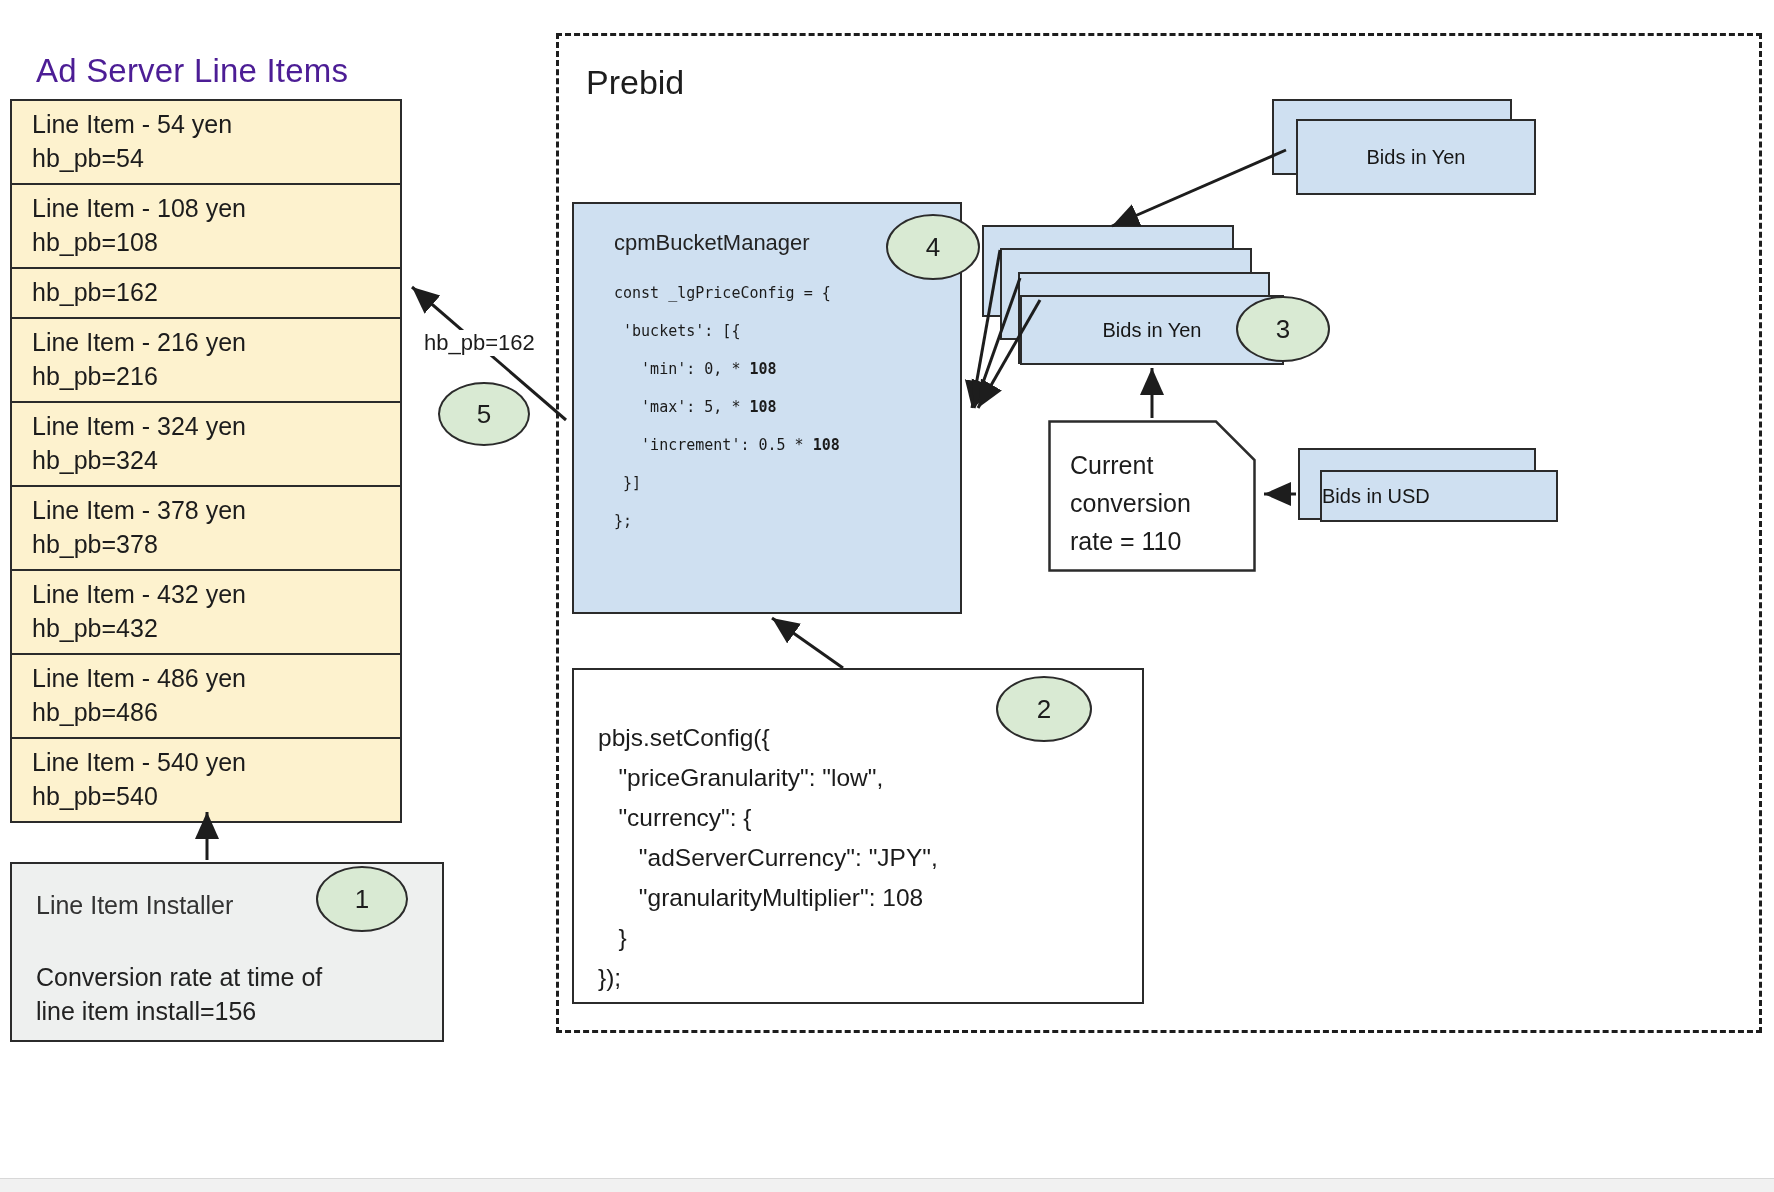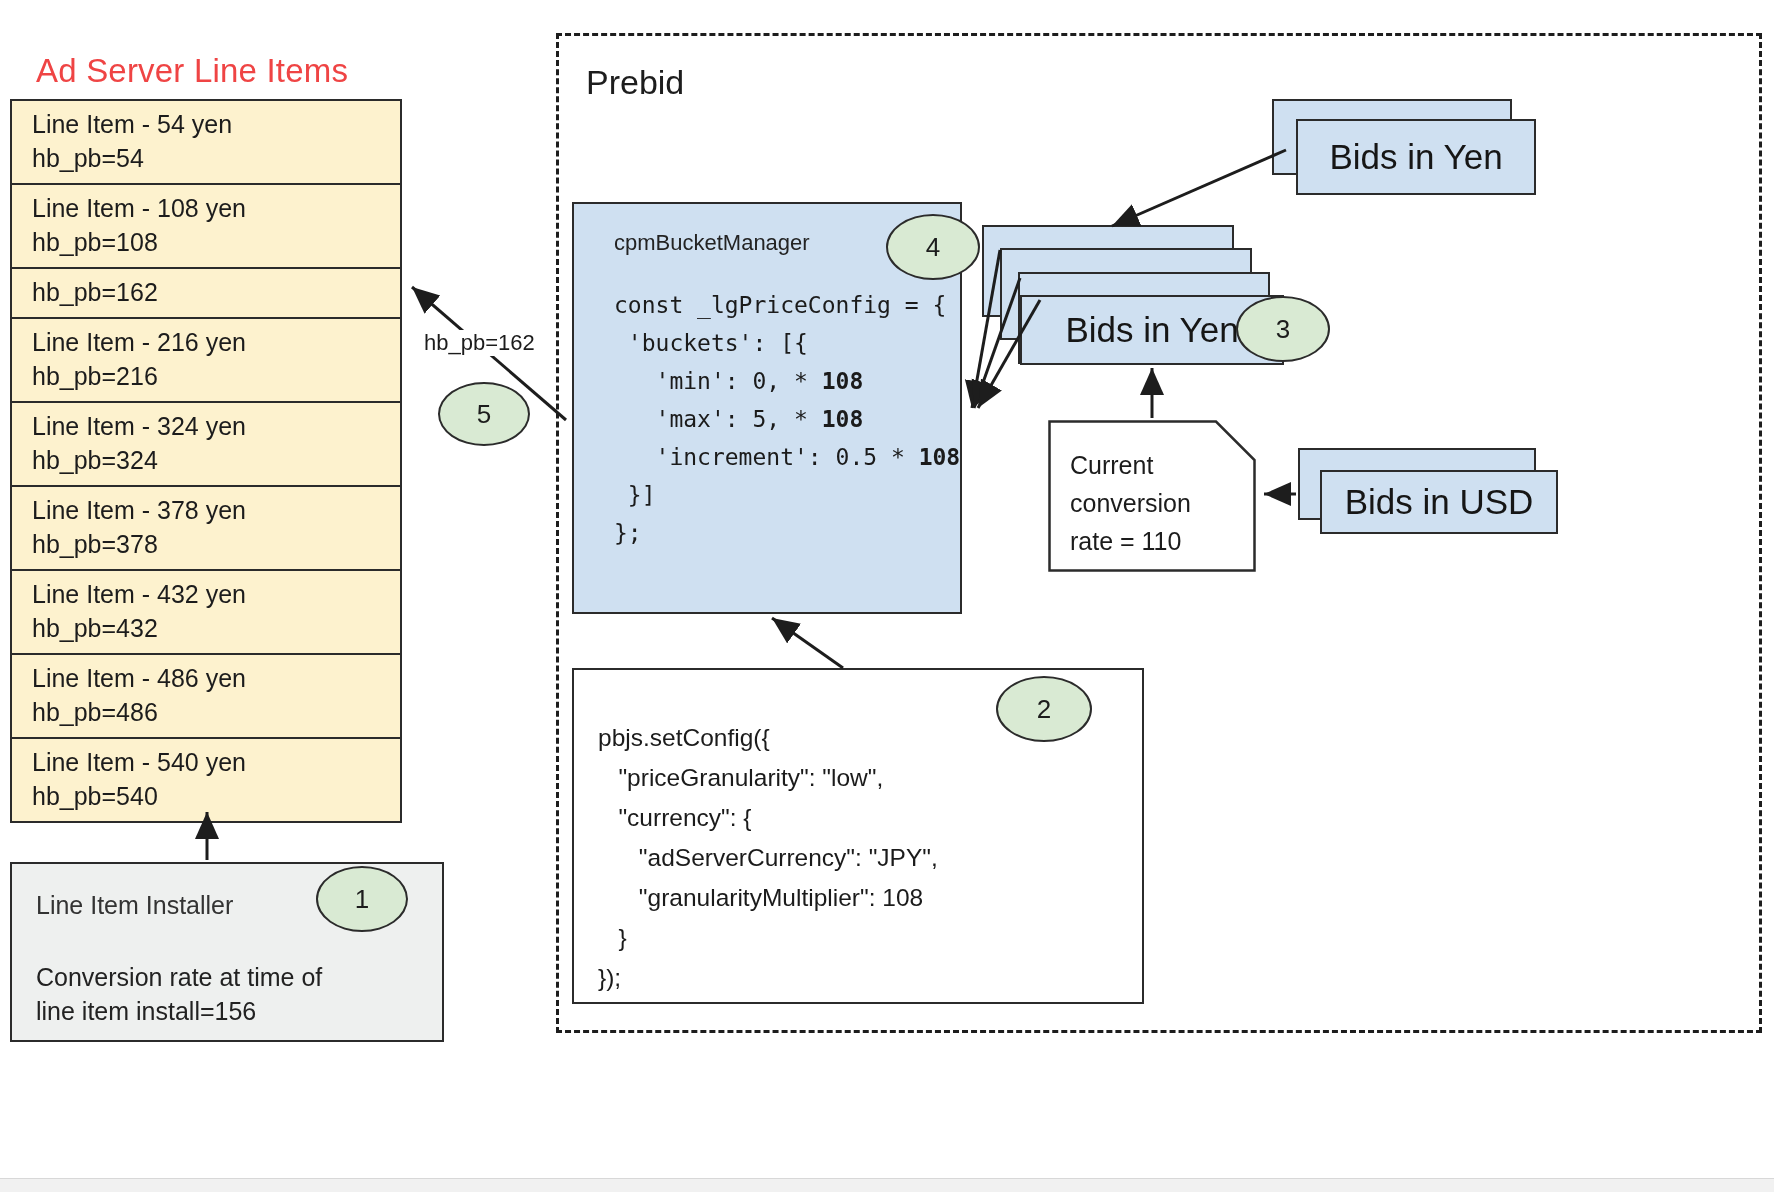--- a/index.html
+++ b/index.html
@@ -5,70 +5,70 @@
   html,body{margin:0;padding:0;background:#ffffff;}
   body{width:1774px;height:1192px;position:relative;overflow:hidden;
        font-family:"Liberation Sans", sans-serif;color:#1a1a1a;}
   #stage{position:absolute;left:0;top:0;width:1774px;height:1192px;}
 
   
   .abs{position:absolute;box-sizing:border-box;}
   .svg-layer{position:absolute;left:0;top:0;width:1774px;height:1192px;pointer-events:none;}
 
   
-  #ad-server-title{left:36px;top:52px;font-size:33px;letter-spacing:.2px;color:#ef4444;white-space:nowrap;}
+  #ad-server-title{left:36px;top:52px;font-size:33px;letter-spacing:.2px;color:#4c1d95;white-space:nowrap;}
 
   #line-item-list{left:10px;top:99px;width:392px;border:2.5px solid #2b2b2b;background:#fdf2ce;}
   .line-item{border-bottom:2.5px solid #2b2b2b;padding:6px 0 8px 20px;background:#fdf2ce;}
   .line-item:last-child{border-bottom:none;}
   .li-row{font-size:25px;line-height:34px;color:#1c1c1c;white-space:nowrap;}
 
   #installer-box{left:10px;top:862px;width:434px;height:180px;border:2.5px solid #2b2b2b;
                  background:#eef0ef;padding:26px 0 0 24px;}
   #installer-title{font-size:25px;color:#333;line-height:30px;}
   #installer-note{position:absolute;left:24px;top:96px;font-size:25px;line-height:34px;color:#222;}
 
   
   #prebid-box{left:556px;top:33px;width:1206px;height:1000px;
               border:3px dashed #1d1d1d;background:transparent;}
   #prebid-title{left:586px;top:63px;font-size:34px;color:#1d1d1d;}
 
   
   #cpm-box{left:572px;top:202px;width:390px;height:412px;border:2.5px solid #2b2b2b;
            background:#cfe0f1;padding:26px 0 0 40px;}
   #cpm-title{font-size:22px;color:#232323;font-family:"Liberation Sans", sans-serif;}
-  #cpm-code{margin-top:30px;font-family:"DejaVu Sans Mono", monospace;font-size:23px;
+  #cpm-code{margin-top:18px;font-family:"DejaVu Sans Mono", monospace;font-size:15px;
             line-height:38px;color:#1b1b1b;white-space:pre;}
   #cpm-code b{font-weight:bold;}
 
   
   #setconfig-box{left:572px;top:668px;width:572px;height:336px;border:2.5px solid #2b2b2b;
                  background:#ffffff;padding:48px 0 0 24px;}
   #setconfig-code{font-size:24.5px;line-height:40px;color:#1b1b1b;white-space:pre;}
 
   
   .bidbox{border:2.5px solid #2b2b2b;background:#cfe0f1;}
-  .bidlabel{font-size:35px;color:#161616;white-space:nowrap;}
+  .bidlabel{font-size:20px;color:#161616;white-space:nowrap;}
 
   
   #bids-yen-top-back{left:1272px;top:99px;width:240px;height:76px;}
   #bids-yen-top-front{left:1296px;top:119px;width:240px;height:76px;
                       display:flex;align-items:center;justify-content:center;}
 
   
   #bids-yen-s1{left:982px;top:225px;width:252px;height:92px;}
   #bids-yen-s2{left:1000px;top:248px;width:252px;height:92px;}
   #bids-yen-s3{left:1018px;top:272px;width:252px;height:92px;}
   #bids-yen-s4{left:1020px;top:295px;width:264px;height:70px;
                display:flex;align-items:center;justify-content:center;}
 
   
   #bids-usd-back{left:1298px;top:448px;width:238px;height:72px;}
-  #bids-usd-front{left:1320px;top:470px;width:238px;height:64px;
-                  display:flex;align-items:center;justify-content:center;}
+  #bids-usd-front{left:1320px;top:470px;width:238px;height:52px;
+                  display:flex;align-items:center;}
 
   
   #rate-note{left:1048px;top:420px;width:208px;height:152px;}
   #rate-note-text{position:absolute;left:1070px;top:446px;width:180px;
                   font-size:25px;line-height:38px;color:#1c1c1c;}
 
   
   .bubble{position:absolute;border:2.5px solid #2b2b2b;background:#d9ead3;border-radius:50%;
           display:flex;align-items:center;justify-content:center;font-size:26px;color:#1c1c1c;}
   #bubble-1{left:316px;top:866px;width:88px;height:62px;}

